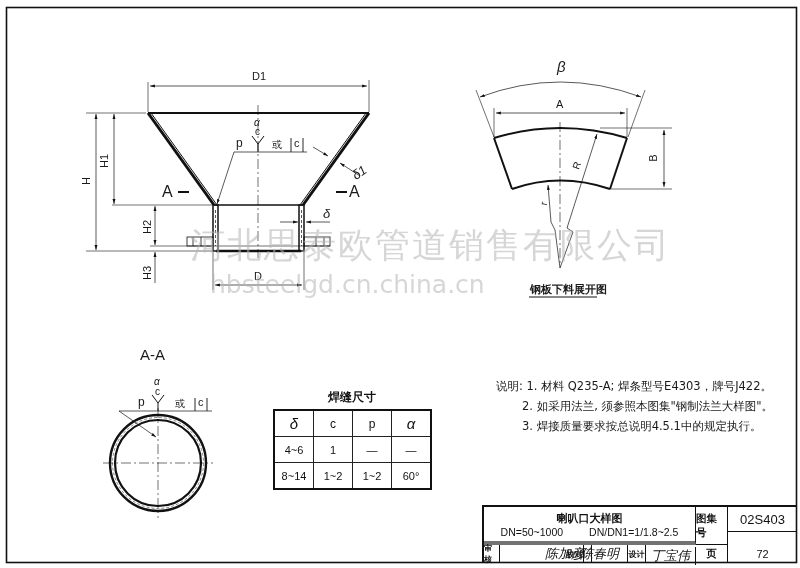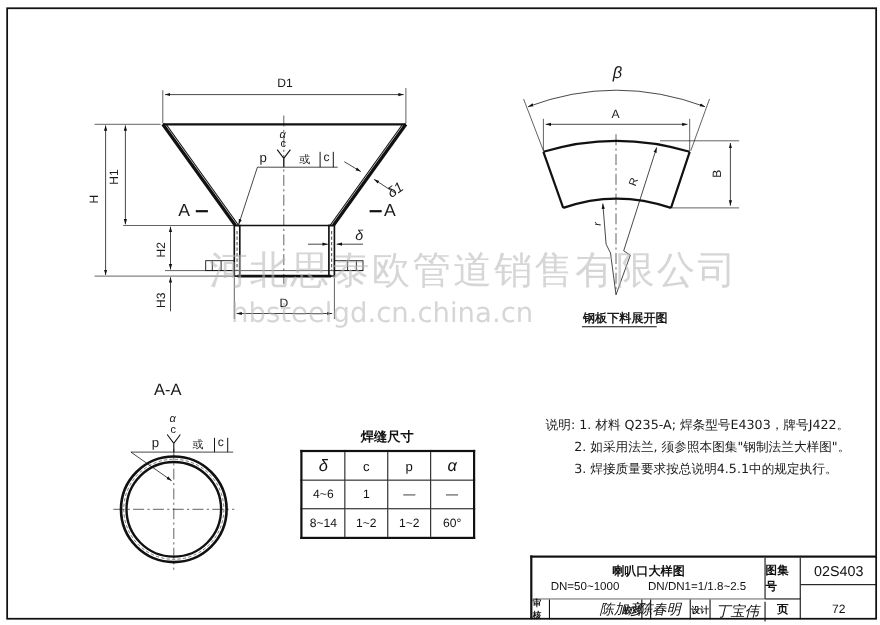--- a/index.html
+++ b/index.html
@@ -189,21 +189,21 @@
 <div class="notes">
   <div class="row">
     <span>说明:</span>
     <span>1. 材料 Q235-A; 焊条型号E4303，牌号J422。</span>
   </div>
   <div class="row indent">2. 如采用法兰, 须参照本图集"钢制法兰大样图"。</div>
   <div class="row indent">3. 焊接质量要求按总说明4.5.1中的规定执行。</div>
 </div>
 
 <div class="title-block">
-  <div class="tb-cell" style="left:0;top:0;width:212px;height:38px;flex-direction:column;border-right:1px solid #111;border-bottom:1px solid #737373;">
+  <div class="tb-cell" style="left:0;top:0;width:212px;height:38px;flex-direction:column;border-right:1px solid #111;border-bottom:4px solid #737373;">
     <span style="font-weight:bold;font-size:11px;">喇叭口大样图</span>
     <span style="display:flex;gap:26px;font-family:'Liberation Sans',sans-serif;font-size:10.5px;">
       <span>DN=50~1000</span>
       <span>DN/DN1=1/1.8~2.5</span>
     </span>
   </div>
   <div class="tb-cell" style="left:212px;top:0;width:32px;height:38px;border-right:1px solid #111;border-bottom:1px solid #111;font-weight:bold;">图集号</div>
   <div class="tb-cell" style="left:244px;top:0;width:69px;height:25px;border-bottom:1px solid #111;font-family:'Liberation Sans',sans-serif;font-size:13px;">02S403</div>
 
   <div class="tb-cell" style="left:0;top:38px;width:16px;height:18px;border-right:1px solid #111;font-size:8px;font-weight:bold;">审核</div>

